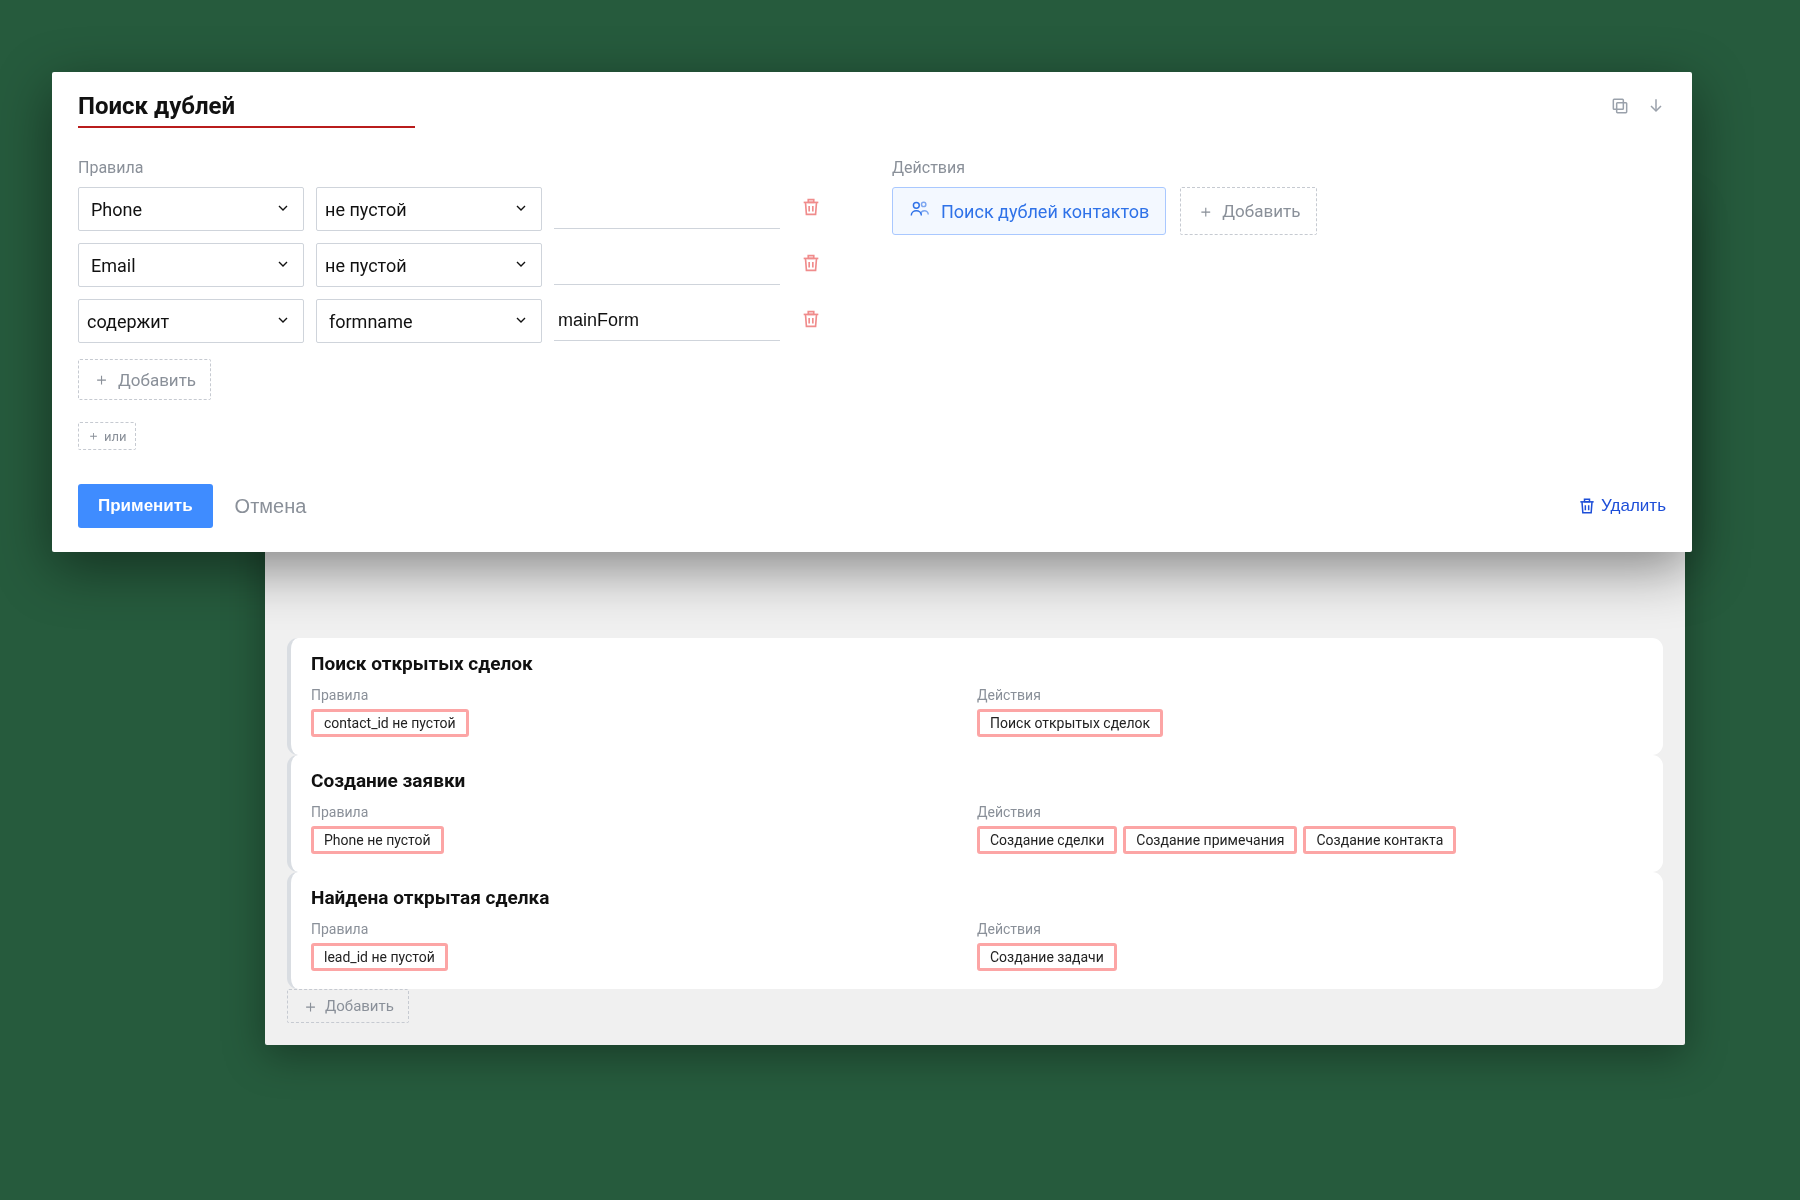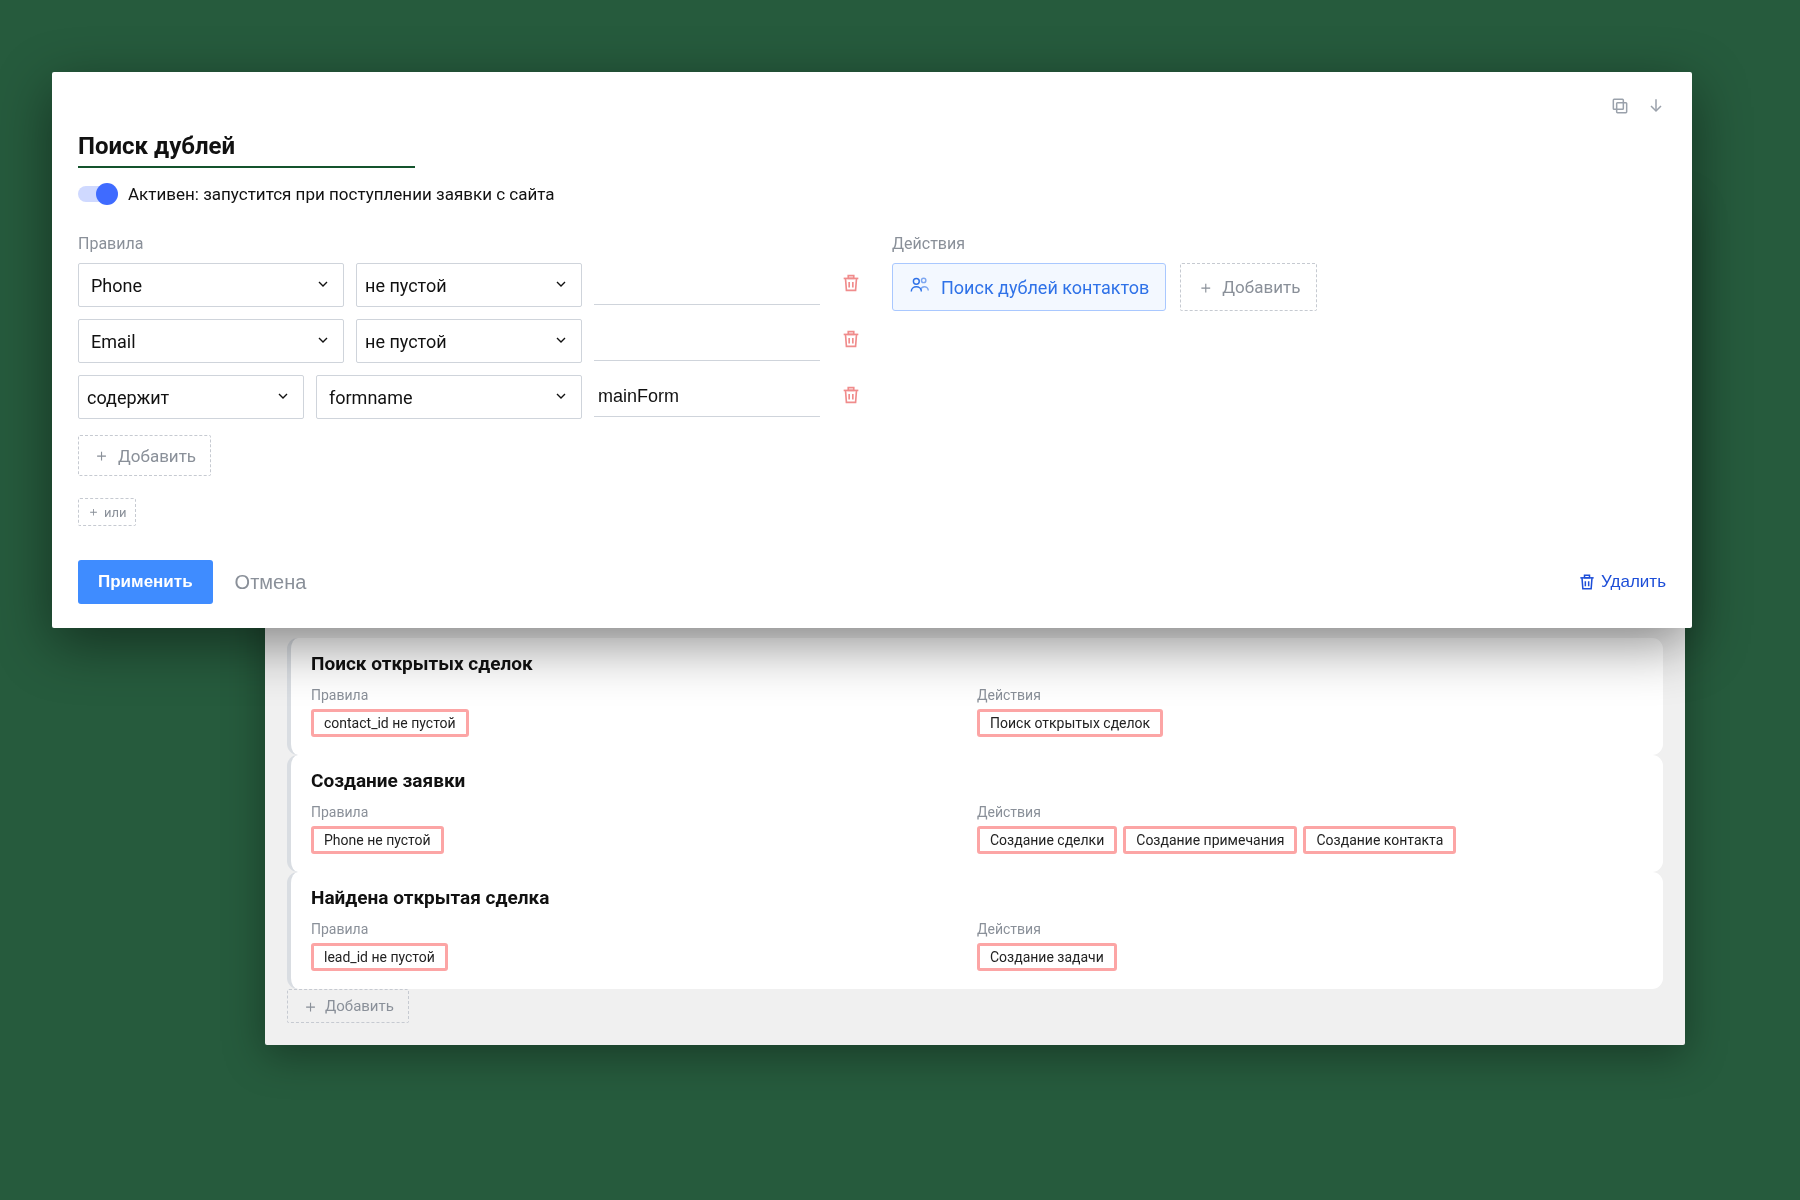--- a/index.html
+++ b/index.html
@@ -76,24 +76,23 @@
     border-radius: 2px;
     filter: drop-shadow(0 16px 28px rgba(0,0,0,0.45));
   }
   .fg-header { display: flex; align-items: flex-start; }
   .fg-title-wrap { flex: 1; }
   .fg-title {
     display: inline-block;
     font-size: 24px;
     font-weight: 700;
     color: #111;
-    border-bottom: 2px solid #14532d;
+    border-bottom: 2px solid #b91c1c;
     padding-bottom: 6px;
     padding-right: 180px;
-    margin-top: 40px;
   }
   .fg-header-icons { display: flex; gap: 16px; color: #9aa1ab; margin-top: 4px;}
   .hicon { width: 20px; height: 20px; cursor: pointer; }
 
   .toggle-row {
     display: flex;
     align-items: center;
     gap: 12px;
     margin-top: 16px;
     font-size: 17px;
@@ -140,21 +139,21 @@
     justify-content: space-between;
     border: 1px solid #cfd4db;
     border-radius: 2px;
     height: 44px;
     padding: 0 12px;
     font-size: 18px;
     color: #111;
     background: #fff;
     cursor: pointer;
   }
-  .sel-field { width: 266px; }
+  .sel-field { width: 226px; }
   .sel-op    { width: 226px; padding-left: 8px; }
   .sel-val   {
     width: 226px;
     border: none;
     border-bottom: 1px solid #cfd4db;
     height: 40px;
     font-size: 18px;
     color: #111;
     outline: none;
     padding: 0 4px;
@@ -343,26 +342,20 @@
       </span>
       <span class="hicon">
         <svg viewBox="0 0 24 24" fill="none" stroke="currentColor" stroke-width="1.8">
             <path d="M12 4v14"></path>
             <path d="M6 12l6 6 6-6"></path>
           </svg>
       </span>
     </div>
   </div>
 
-  <div class="toggle-row">
-    <div class="toggle">
-        <div class="knob"></div>
-      </div>
-    <span>Активен: запустится при поступлении заявки с сайта</span>
-  </div>
 
   <div class="fg-cols">
 
     <div class="fg-left">
       <div class="sec-label">Правила</div>
 
       <div class="rule-row">
         <div class="select sel-field">
           <span>Phone</span>
           <span class="chev"><svg viewBox="0 0 24 24" fill="none" stroke="currentColor" stroke-width="2">

